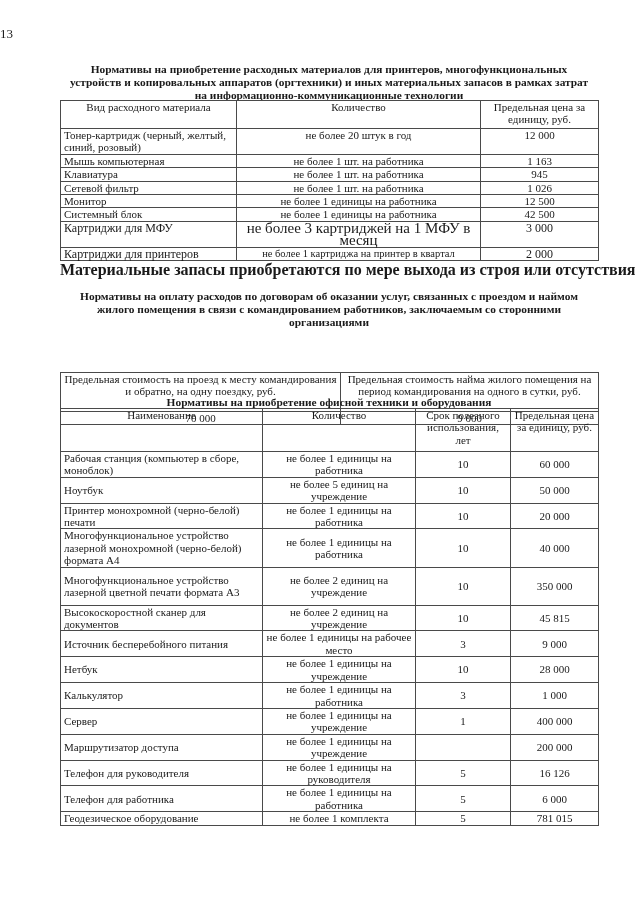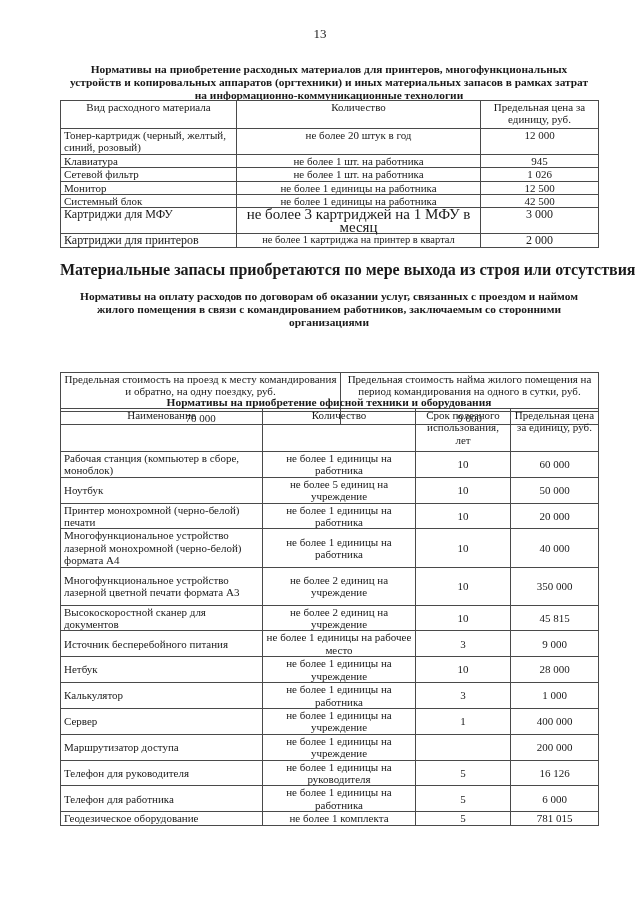--- a/index.html
+++ b/index.html
@@ -3,21 +3,21 @@
   <meta charset="utf-8">
   <style>
     html, body { margin: 0; padding: 0; background: #ffffff; }
     body {
       width: 640px; height: 905px; position: relative; overflow: hidden;
       font-family: "Liberation Serif", "DejaVu Serif", serif;
       color: #1a1a1a;
     }
     .page-number {
       position: absolute; top: 26px; left: 0; width: 640px;
-      text-align: center; font-size: 13px;
+      font-size: 13px;
     }
     .section-title {
       position: absolute; left: 58px; width: 542px;
       text-align: center; font-weight: bold; font-size: 11.4px; line-height: 13px;
     }
     table {
       position: absolute; border-collapse: collapse; table-layout: fixed;
       font-size: 11px; line-height: 12.4px; padding-left: 28px;
     }
     td, th {
@@ -67,20 +67,25 @@
       <th>Предельная цена за единицу, руб.</th>
     </tr>
   </thead>
   <tbody>
     <tr>
       <td>Тонер-картридж (черный, желтый, синий, розовый)</td>
       <td class="c">не более 20 штук в год</td>
       <td class="c">12 000</td>
     </tr>
     <tr>
+      <td>Мышь компьютерная</td>
+      <td class="c">не более 1 шт. на работника</td>
+      <td class="c">1 163</td>
+    </tr>
+    <tr>
       <td>Клавиатура</td>
       <td class="c">не более 1 шт. на работника</td>
       <td class="c">945</td>
     </tr>
     <tr>
       <td>Сетевой фильтр</td>
       <td class="c">не более 1 шт. на работника</td>
       <td class="c">1 026</td>
     </tr>
     <tr>

